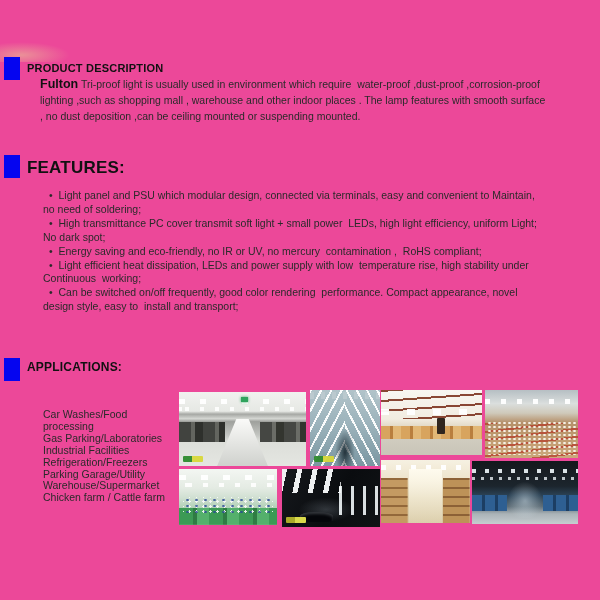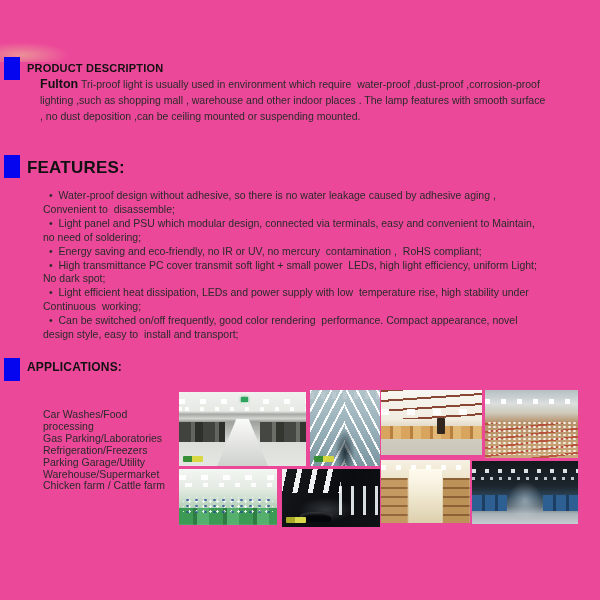--- a/index.html
+++ b/index.html
@@ -150,33 +150,33 @@
 
   <div id="smudge"></div>
 
   <div class="sq" id="sq-pd"></div>
   <div class="heading" id="h-pd">PRODUCT DESCRIPTION</div>
   <div id="pd-body"><b>Fulton</b> <span>Tri-proof light is usually used in environment which require  water-proof ,dust-proof ,corrosion-proof lighting ,such as shopping mall , warehouse and other indoor places . The lamp features with smooth surface , no dust deposition ,can be ceiling mounted or suspending mounted.</span></div>
 
   <div class="sq" id="sq-ft"></div>
   <div class="heading" id="h-ft">FEATURES:</div>
   <div id="features-list">
-    <div class="feat">Water-proof design without adhesive, so there is no water leakage caused by adhesive aging , Convenient to  disassemble;</div>
     <div class="feat">Light panel and PSU which modular design, connected via terminals, easy and convenient to Maintain, no need of soldering;</div>
+    <div class="feat">High transmittance PC cover transmit soft light + small power  LEDs, high light efficiency, uniform Light; No dark spot;</div>
     <div class="feat">Energy saving and eco-friendly, no IR or UV, no mercury  contamination ,  RoHS compliant;</div>
-    <div class="feat">High transmittance PC cover transmit soft light + small power  LEDs, high light efficiency, uniform Light; No dark spot;</div>
     <div class="feat">Light efficient heat dissipation, LEDs and power supply with low  temperature rise, high stability under Continuous  working;</div>
     <div class="feat">Can be switched on/off frequently, good color rendering  performance. Compact appearance, novel design style, easy to  install and transport;</div>
   </div>
 
   <div class="sq" id="sq-ap"></div>
   <div class="heading" id="h-ap">APPLICATIONS:</div>
   <div id="apps-list">
     <div>Car Washes/Food processing</div>
     <div>Gas Parking/Laboratories</div>
+    <div>Industrial Facilities</div>
     <div>Refrigeration/Freezers</div>
     <div>Parking Garage/Utility</div>
     <div>Warehouse/Supermarket</div>
     <div>Chicken farm / Cattle farm</div>
   </div>
 
   <div class="ph" id="p1" title="parking-garage">
     <span class="exit"></span>
     <span class="badge"></span>
   </div>

